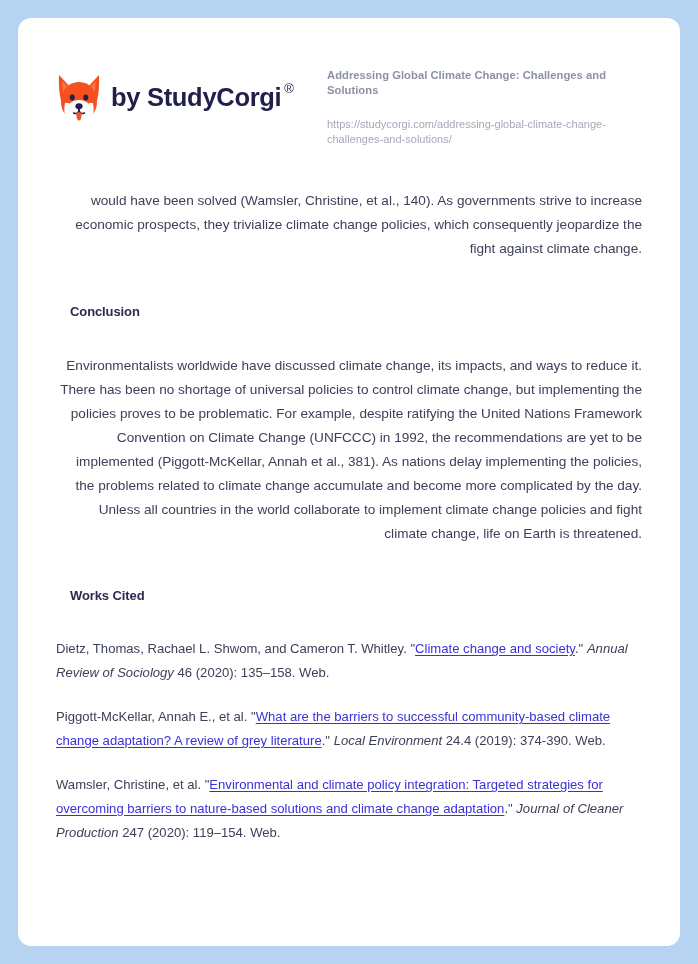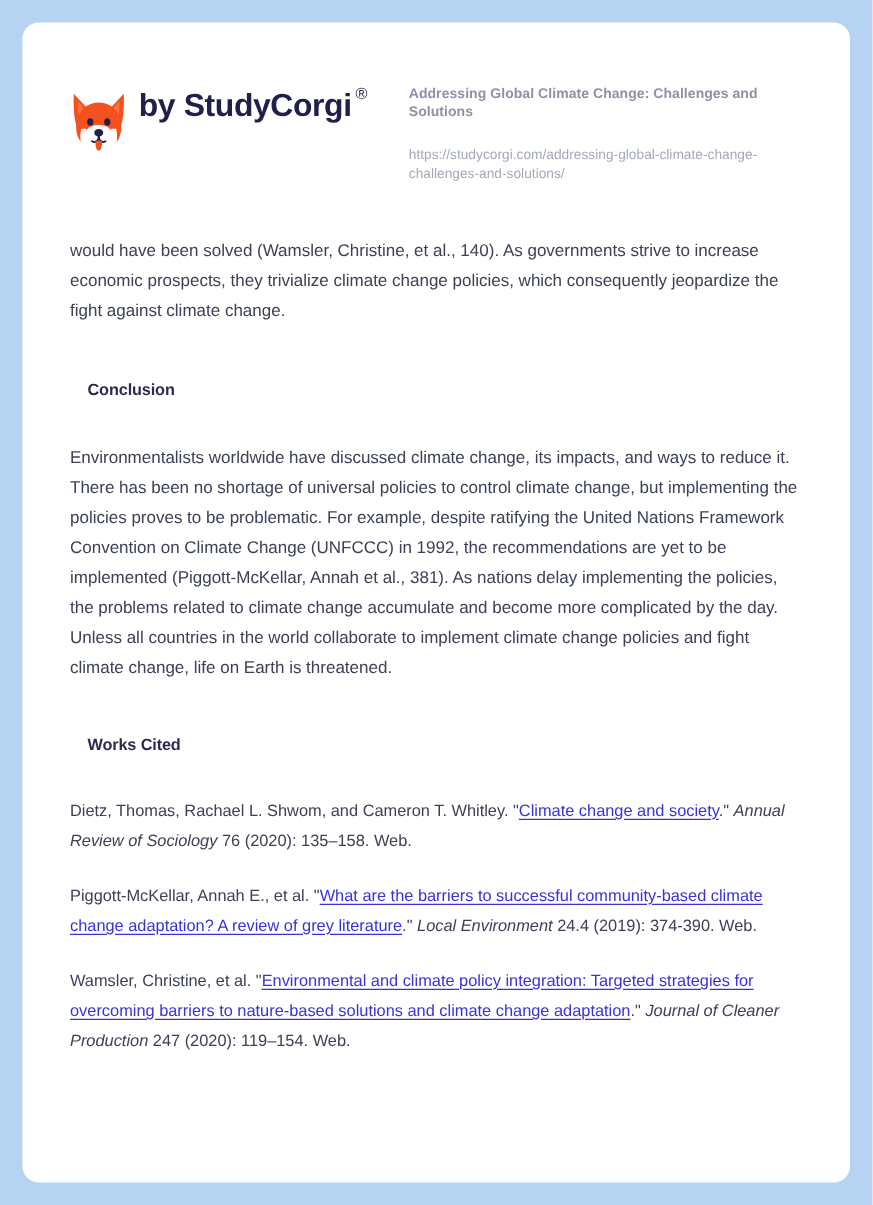--- a/index.html
+++ b/index.html
@@ -30,21 +30,21 @@
 
   
   .doc-header {
     display: flex;
     align-items: flex-start;
     justify-content: space-between;
     padding-top: 46px;
   }
   .brand {
     display: flex;
-    align-items: flex-start;
+    align-items: center;
     gap: 9px;
     flex: 0 0 auto;
     padding-top: 8px;
   }
   .brand-mark {
     width: 46px;
     height: 52px;
     flex: 0 0 auto;
     display: block;
   }
@@ -89,21 +89,21 @@
 
   
   .doc-body {
     padding-top: 42px;
   }
   p.para {
     margin: 0;
     font-size: 13.6px;
     line-height: 24px;
     color: #3d4158;
-    text-align: left;
+    text-align: right;
   }
   h2.section-heading {
     margin: 14px;
     font-size: 13px;
     font-weight: bold;
     color: #2b2a4f;
     letter-spacing: -0.1px;
     line-height: 1.2;
   }
   .gap-conclusion-heading { height: 29px; }
@@ -175,21 +175,21 @@
       <div class="gap-conclusion-heading"></div>
       <h2 class="section-heading">Conclusion</h2>
       <div class="gap-after-heading"></div>
 
       <p class="para">Environmentalists worldwide have discussed climate change, its impacts, and ways to reduce it. There has been no shortage of universal policies to control climate change, but implementing the policies proves to be problematic. For example, despite ratifying the United Nations Framework Convention on Climate Change (UNFCCC) in 1992, the recommendations are yet to be implemented (Piggott-McKellar, Annah et al., 381). As nations delay implementing the policies, the problems related to climate change accumulate and become more complicated by the day. Unless all countries in the world collaborate to implement climate change policies and fight climate change, life on Earth is threatened.</p>
 
       <div class="gap-section"></div>
       <h2 class="section-heading">Works Cited</h2>
       <div class="gap-after-heading"></div>
 
-      <p class="citation"><span>Dietz, Thomas, Rachael L. Shwom, and Cameron T. Whitley. "</span><a class="cite-link" href="#">Climate change and society</a><span>." </span><i>Annual Review of Sociology</i><span> 76 (2020): 135–158. Web.</span></p>
+      <p class="citation"><span>Dietz, Thomas, Rachael L. Shwom, and Cameron T. Whitley. "</span><a class="cite-link" href="#">Climate change and society</a><span>." </span><i>Annual Review of Sociology</i><span> 46 (2020): 135–158. Web.</span></p>
 
       <div class="gap-cite"></div>
 
       <p class="citation"><span>Piggott-McKellar, Annah E., et al. "</span><a class="cite-link" href="#">What are the barriers to successful community-based climate change adaptation? A review of grey literature</a><span>." </span><i>Local Environment</i><span> 24.4 (2019): 374-390. Web.</span></p>
 
       <div class="gap-cite"></div>
 
       <p class="citation"><span>Wamsler, Christine, et al. "</span><a class="cite-link" href="#">Environmental and climate policy integration: Targeted strategies for overcoming barriers to nature-based solutions and climate change adaptation</a><span>." </span><i>Journal of Cleaner Production</i><span> 247 (2020): 119–154. Web.</span></p>
 
     </div>

